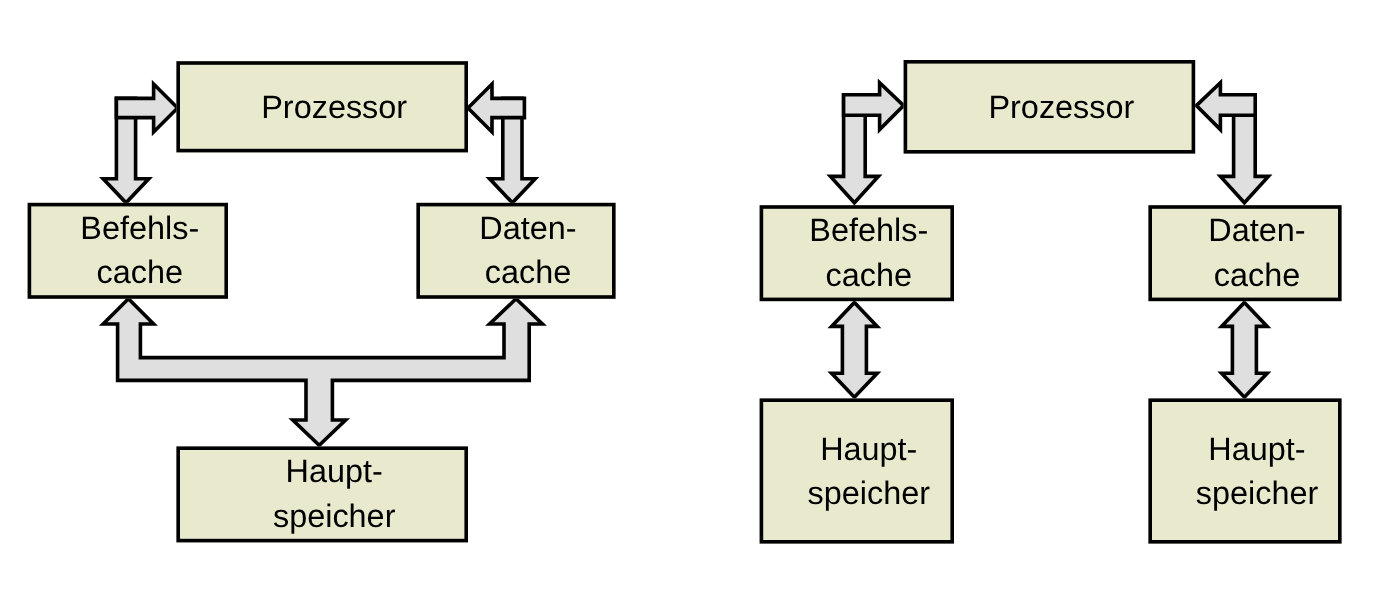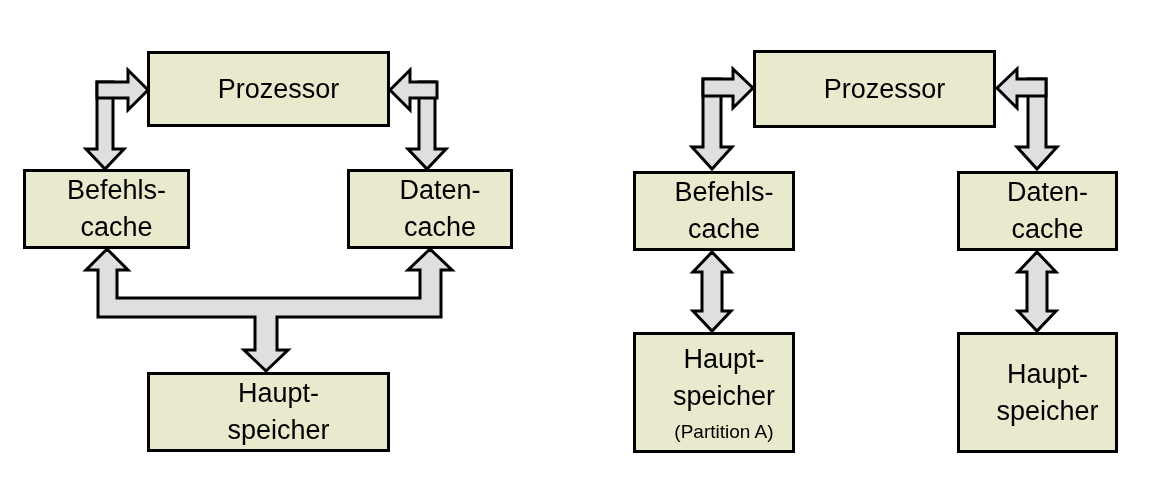--- a/index.html
+++ b/index.html
@@ -121,21 +121,20 @@
   </div>
 
   <div class="node pos-dcache-r">
     <span class="line">Daten-</span>
     <span class="line">cache</span>
   </div>
 
   <div class="node pos-mem-a">
     <span class="line">Haupt-</span>
     <span class="line">speicher</span>
-    <span class="sub">(Partition A)</span>
   </div>
 
   <div class="node pos-mem-b">
     <span class="line">Haupt-</span>
     <span class="line">speicher</span>
   </div>
 
 </div>
 
 </body></html>

